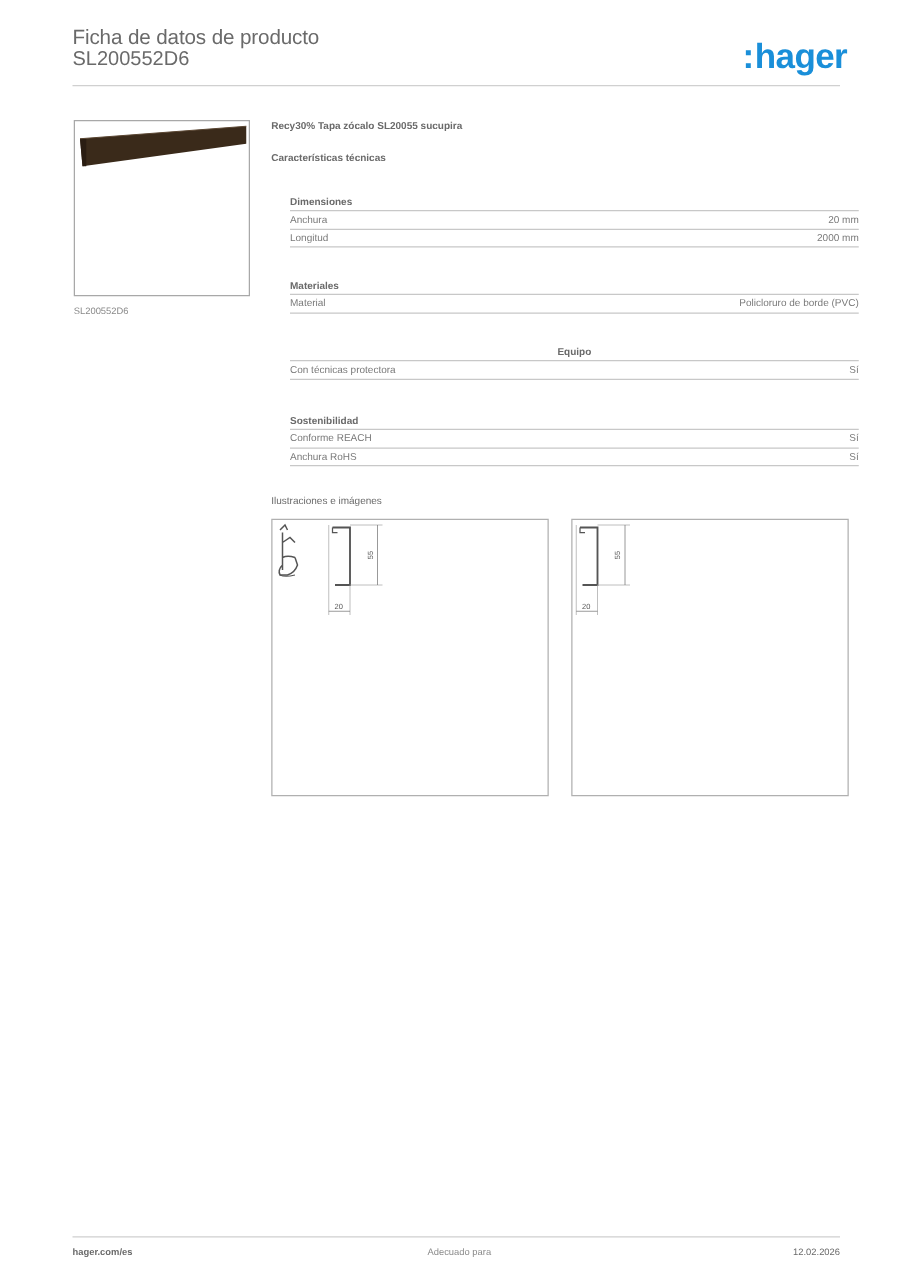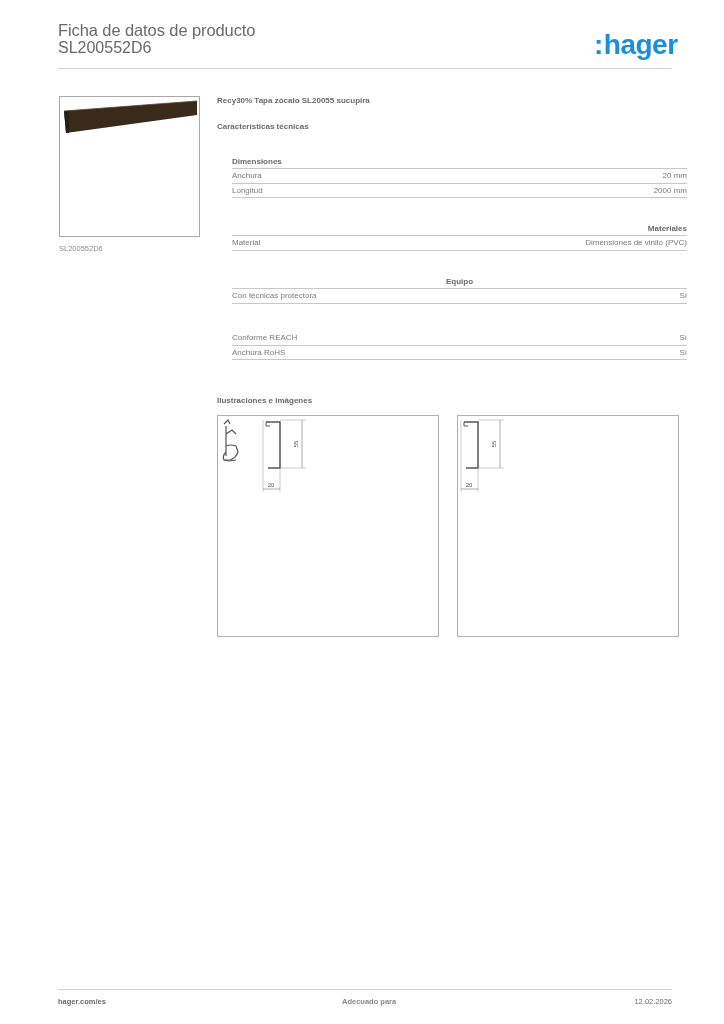--- a/index.html
+++ b/index.html
@@ -39,31 +39,31 @@
     .spec-block { position: absolute; left: 232px; width: 455px; }
     .spec-heading {
       font-size: 8px; font-weight: bold; color: #6a6a6a; height: 12px; line-height: 12px;
       border-bottom: 1px solid #c8c8c8;
     }
     .spec-row {
       display: flex; justify-content: space-between; font-size: 8px; color: #7a7a7a;
       height: 13.5px; line-height: 14px; border-bottom: 1px solid #c8c8c8;
     }
     .illus-title {
-      position: absolute; left: 217px; top: 396px; font-size: 8px; font-weight: bold; color: #6a6a6a;
+      position: absolute; left: 217px; top: 396px; font-size: 8px; font-weight: normal; color: #6a6a6a;
     }
     .illus-box {
       position: absolute; top: 415px; width: 222px; height: 222px;
       border: 1px solid #b0b0b0; box-sizing: border-box; background: #fff;
     }
     .footer-rule {
       position: absolute; left: 58px; top: 989px; width: 614px; height: 1px; background: #d0d0d0;
     }
     .footer-left { position: absolute; left: 58px; top: 997px; font-size: 7.5px; font-weight: bold; color: #6a6a6a; }
-    .footer-center { position: absolute; left: 342px; top: 997px; font-size: 7.5px; color: #8a8a8a; font-weight: bold; }
+    .footer-center { position: absolute; left: 342px; top: 997px; font-size: 7.5px; color: #8a8a8a; }
     .footer-right { position: absolute; right: 52px; top: 997px; font-size: 7.5px; font-weight: normal; color: #6a6a6a; }
     svg text { font-family: "Liberation Sans", sans-serif; }
   </style>
 </head>
 <body>
 
 <div class="header-title">Ficha de datos de producto</div>
 <div class="header-sub">SL200552D6</div>
 <div class="logo"><span class="colon">:</span><span>hager</span></div>
 <div class="header-rule"></div>
@@ -85,37 +85,38 @@
   <div class="spec-row">
     <span>Anchura</span>
     <span>20 mm</span>
   </div>
   <div class="spec-row">
     <span>Longitud</span>
     <span>2000 mm</span>
   </div>
 </div>
 
-<div class="spec-block" style="top:223px;text-align:right;">
+<div class="spec-block" style="top:223px;">
   <div class="spec-heading">Materiales</div>
   <div class="spec-row">
     <span>Material</span>
-    <span>Dimensiones de vinilo (PVC)</span>
+    <span>Policloruro de borde (PVC)</span>
   </div>
 </div>
 
 <div class="spec-block" style="top:276px;text-align:center;">
   <div class="spec-heading">Equipo</div>
   <div class="spec-row">
     <span>Con técnicas protectora</span>
     <span>Sí</span>
   </div>
 </div>
 
 <div class="spec-block" style="top:331px;">
+  <div class="spec-heading">Sostenibilidad</div>
   <div class="spec-row">
     <span>Conforme REACH</span>
     <span>Sí</span>
   </div>
   <div class="spec-row">
     <span>Anchura RoHS</span>
     <span>Sí</span>
   </div>
 </div>
 

